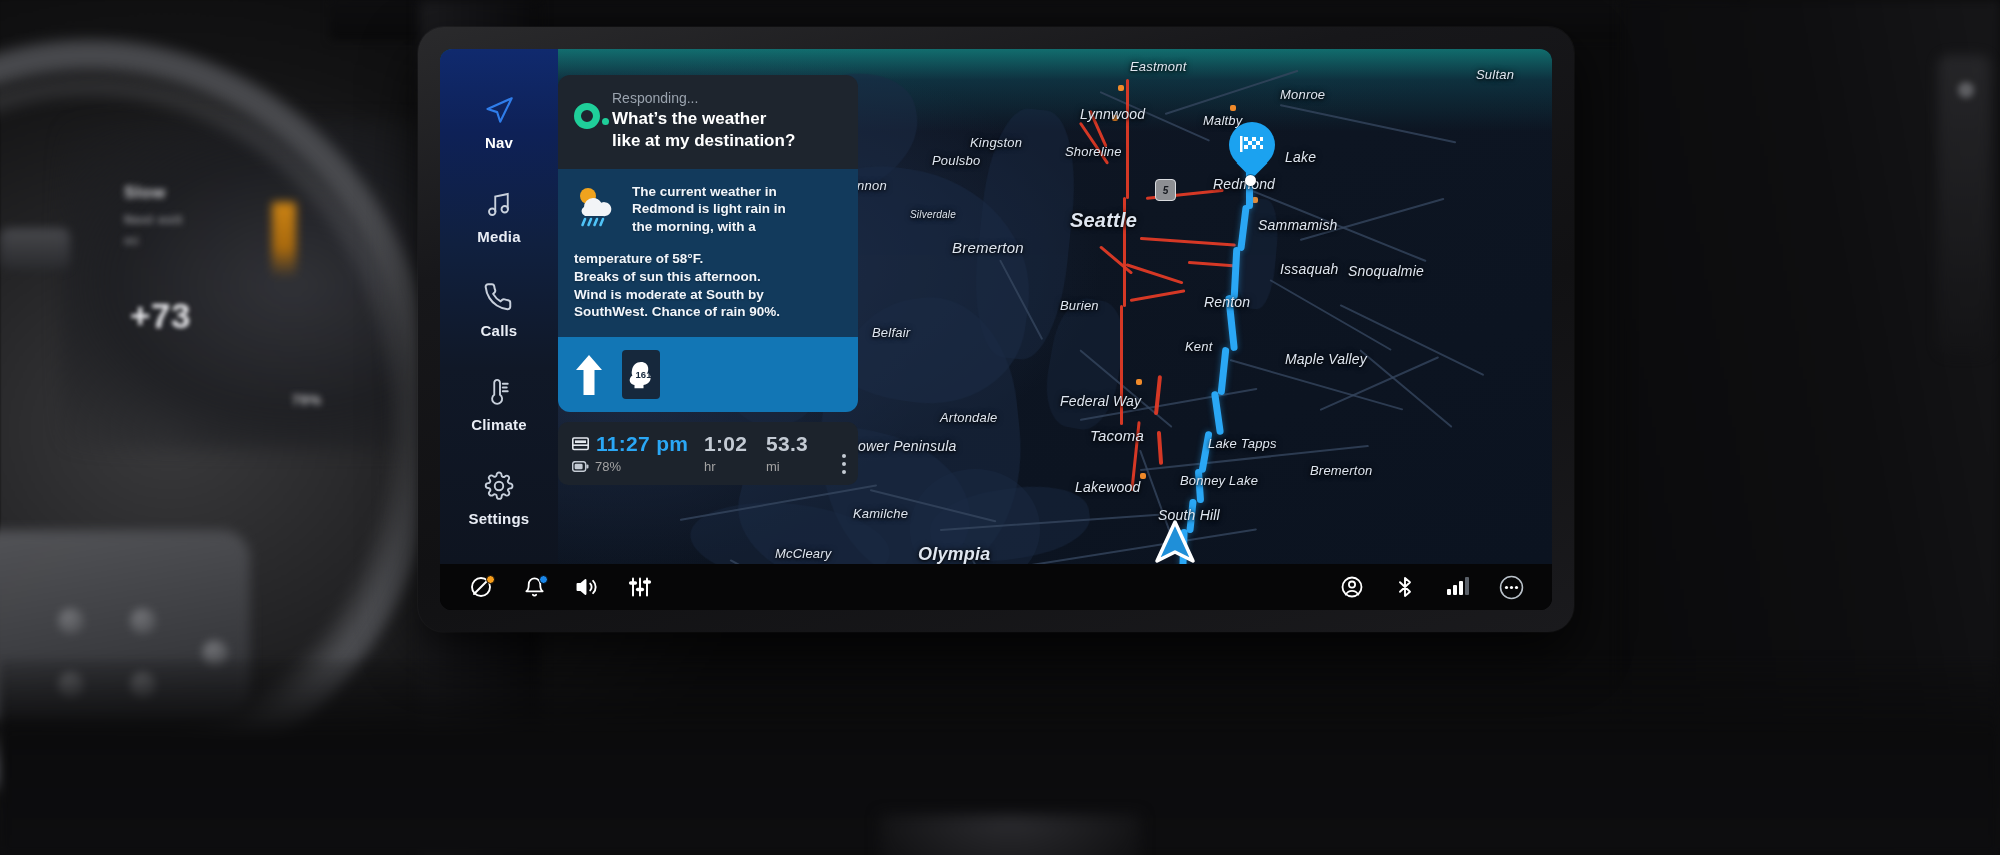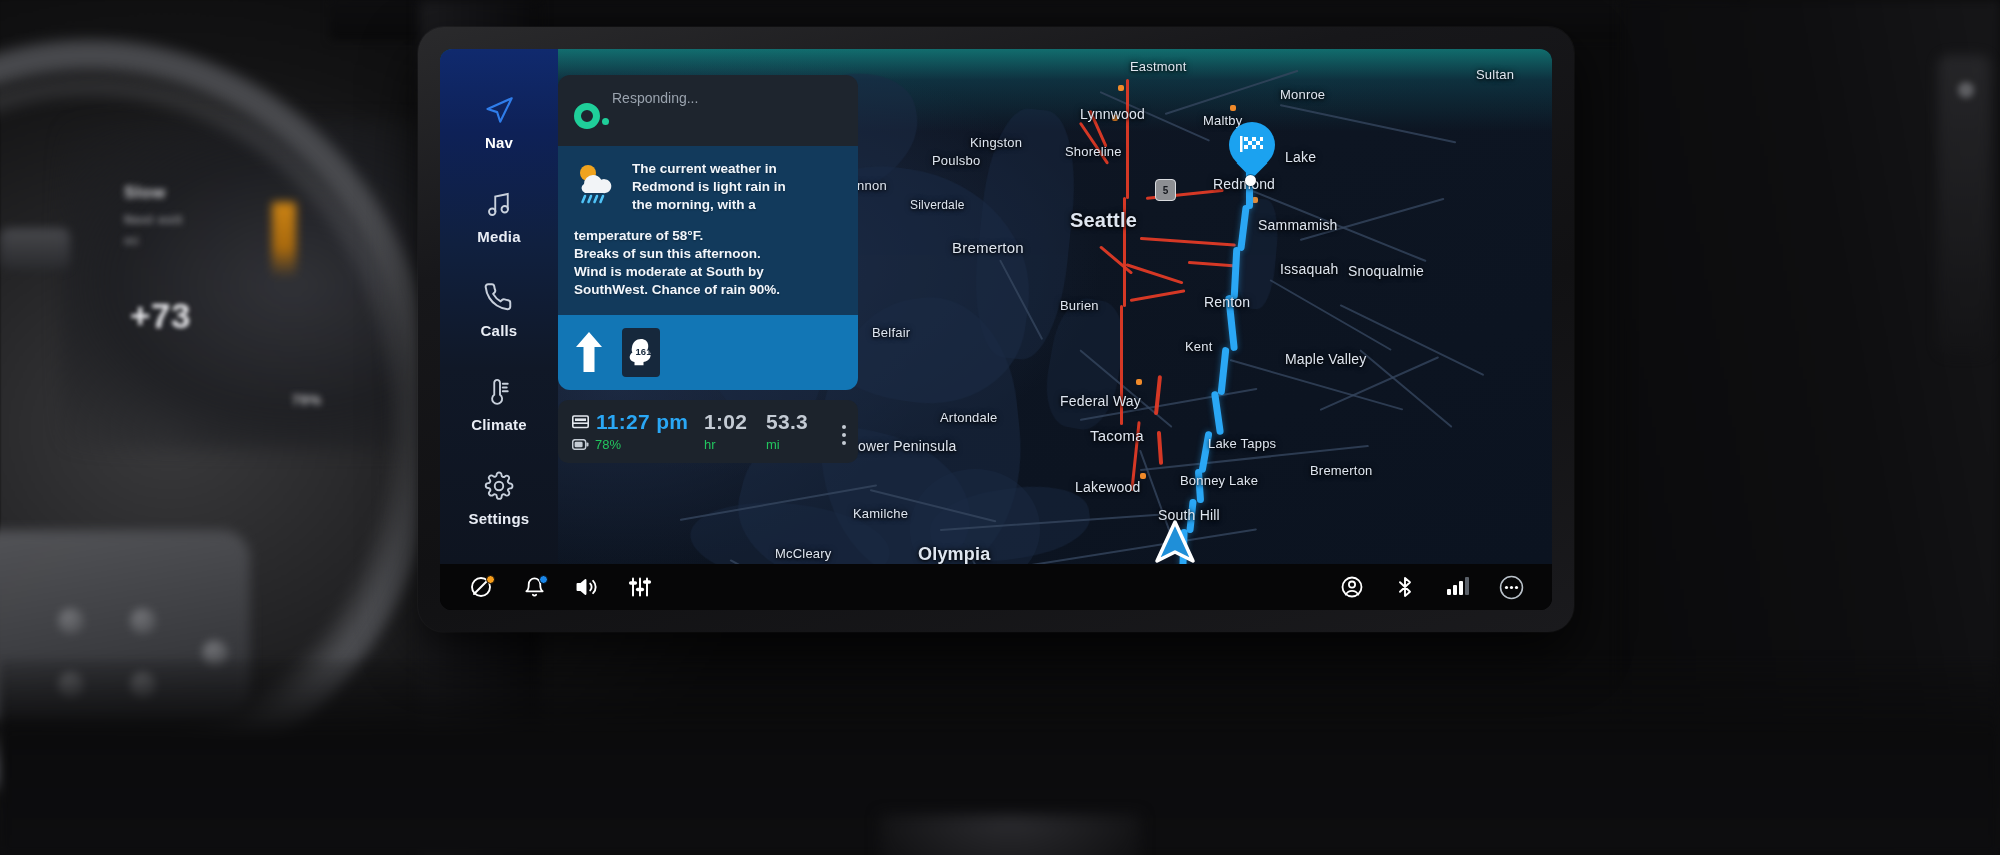--- a/index.html
+++ b/index.html
@@ -126,20 +126,21 @@
   .ui-area { position: relative; flex: 1 1 auto; display: flex; overflow: hidden; }
 
   
   .map {
     position: absolute; inset: 0;
     background:
       linear-gradient(180deg, rgba(20,180,170,.55) 0%, rgba(16,120,135,.28) 6%, rgba(12,40,70,0) 16%),
       radial-gradient(ellipse 500px 300px at 28% 42%, #1d2b44 0%, rgba(16,22,36,0) 70%),
       radial-gradient(ellipse 420px 260px at 16% 66%, #1b2840 0%, rgba(16,22,36,0) 70%),
       linear-gradient(160deg, #101727 0%, #0d1522 45%, #0b1320 100%);
+    font-style: italic;
   }
   .water {
     position: absolute; background: #1b2b45; opacity: .95;
     filter: blur(.4px);
   }
   .road {
     position: absolute; background: #36465f; height: 2px; transform-origin: left center;
     opacity: .78; border-radius: 2px;
   }
   .hwy-red {
@@ -237,27 +238,27 @@
   .dir-dist { font-size: 21px; font-weight: bold; color: #fff; line-height: 1.1; }
   .dir-road { font-size: 15px; font-weight: bold; color: #e3effa; margin-top: 3px; }
   .shield-wa {
     flex: 0 0 auto; width: 38px; height: 49px; border-radius: 4px;
     background: #16283c; display: flex; align-items: center; justify-content: center;
     position: relative;
   }
 
   .card-eta {
     margin-top: 10px; background: #1c232c; border-radius: 10px;
-    padding: 10px 12px 11px 14px; display: flex; align-items: center; gap: 0;
+    padding: 10px 12px 11px 14px; display: flex; align-items: flex-end; gap: 0;
   }
   .eta-col { display: flex; flex-direction: column; }
   .eta-main { display: flex; align-items: center; gap: 7px; }
   .eta-time { font-size: 21px; font-weight: bold; color: #2aa7f5; letter-spacing: .3px; }
   .eta-val  { font-size: 21px; font-weight: bold; color: #c4cbd4; letter-spacing: .3px; }
-  .eta-sub  { font-size: 13px; color: #22c55e; margin-top: 3px; }
+  .eta-sub  { font-size: 13px; color: #a3a3a3; margin-top: 3px; }
   .eta-battery { display: flex; align-items: center; gap: 6px; margin-top: 3px; }
   .eta-grp-1 { flex: 0 0 auto; min-width: 132px; }
   .eta-grp-2 { flex: 0 0 auto; min-width: 62px; align-items: flex-start; }
   .eta-grp-3 { flex: 1 1 auto; min-width: 62px; align-items: flex-start; }
   .kebab { display: flex; flex-direction: column; gap: 4px; padding-top: 8px; cursor: pointer; }
   .kebab span { width: 4px; height: 4px; border-radius: 50%; background: #c4cbd4; }
 
   
   .taskbar {
     flex: 0 0 46px; background: #060607; display: flex; align-items: center;
@@ -387,21 +388,21 @@
               <div class="maplabel" style="left: 690px; top: 10px; font-size: 13px; font-weight: normal;">Eastmont</div>
               <div class="maplabel" style="left: 1036px; top: 18px; font-size: 13px; font-weight: normal;">Sultan</div>
               <div class="maplabel" style="left: 840px; top: 38px; font-size: 13px; font-weight: normal;">Monroe</div>
               <div class="maplabel" style="left: 640px; top: 57px; font-size: 14px; font-weight: normal;">Lynnwood</div>
               <div class="maplabel" style="left: 763px; top: 64px; font-size: 13px; font-weight: normal;">Maltby</div>
               <div class="maplabel" style="left: 530px; top: 86px; font-size: 13px; font-weight: normal;">Kingston</div>
               <div class="maplabel" style="left: 625px; top: 95px; font-size: 13px; font-weight: normal;">Shoreline</div>
               <div class="maplabel" style="left: 845px; top: 100px; font-size: 14px; font-weight: normal;">Lake</div>
               <div class="maplabel" style="left: 773px; top: 127px; font-size: 14px; font-weight: normal;">Redmond</div>
               <div class="maplabel" style="left: 492px; top: 104px; font-size: 13px; font-weight: normal;">Poulsbo</div>
-              <div class="maplabel" style="left: 470px; top: 149px; font-size: 12px; font-weight: normal;">Silverdale</div>
+              <div class="maplabel" style="left: 470px; top: 160px; font-size: 10px; font-weight: normal;">Silverdale</div>
               <div class="maplabel" style="left: 630px; top: 160px; font-size: 20px; font-weight: bold;">Seattle</div>
               <div class="maplabel" style="left: 818px; top: 168px; font-size: 14px; font-weight: normal;">Sammamish</div>
               <div class="maplabel" style="left: 414px; top: 129px; font-size: 13px; font-weight: normal;">innon</div>
               <div class="maplabel" style="left: 512px; top: 190px; font-size: 15px; font-weight: normal;">Bremerton</div>
               <div class="maplabel" style="left: 840px; top: 212px; font-size: 14px; font-weight: normal;">Issaquah</div>
               <div class="maplabel" style="left: 908px; top: 214px; font-size: 14px; font-weight: normal;">Snoqualmie</div>
               <div class="maplabel" style="left: 620px; top: 249px; font-size: 13px; font-weight: normal;">Burien</div>
               <div class="maplabel" style="left: 764px; top: 245px; font-size: 14px; font-weight: normal;">Renton</div>
               <div class="maplabel" style="left: 432px; top: 276px; font-size: 13px; font-weight: normal;">Belfair</div>
               <div class="maplabel" style="left: 745px; top: 290px; font-size: 13px; font-weight: normal;">Kent</div>
@@ -501,20 +502,24 @@
 
         <div class="cards">
 
           <div class="card-assistant">
             <div class="orb">
               <div class="orb-ring"></div>
               <div class="orb-dot"></div>
             </div>
             <div>
               <div class="resp-status">Responding...</div>
+              <div class="resp-query">
+                <span>What’s the weather</span><br>
+                <span>like at my destination?</span>
+              </div>
             </div>
           </div>
 
           <div class="card-weather">
             <svg class="wx-icon" viewBox="0 0 50 44">
               <circle cx="16" cy="11" r="8" fill="#f0a31e"></circle>
               <path d="M12 22a9 9 0 0 1 9-9 9.5 9.5 0 0 1 8.3 4.8A7 7 0 1 1 31 31H13a5 5 0 0 1-1-9z" fill="#f2f4f7"></path>
               <g stroke="#4fc3f7" stroke-width="2.6" stroke-linecap="round">
                 <line x1="13" y1="34" x2="10.5" y2="40"></line>
                 <line x1="19" y1="34" x2="16.5" y2="40"></line>

